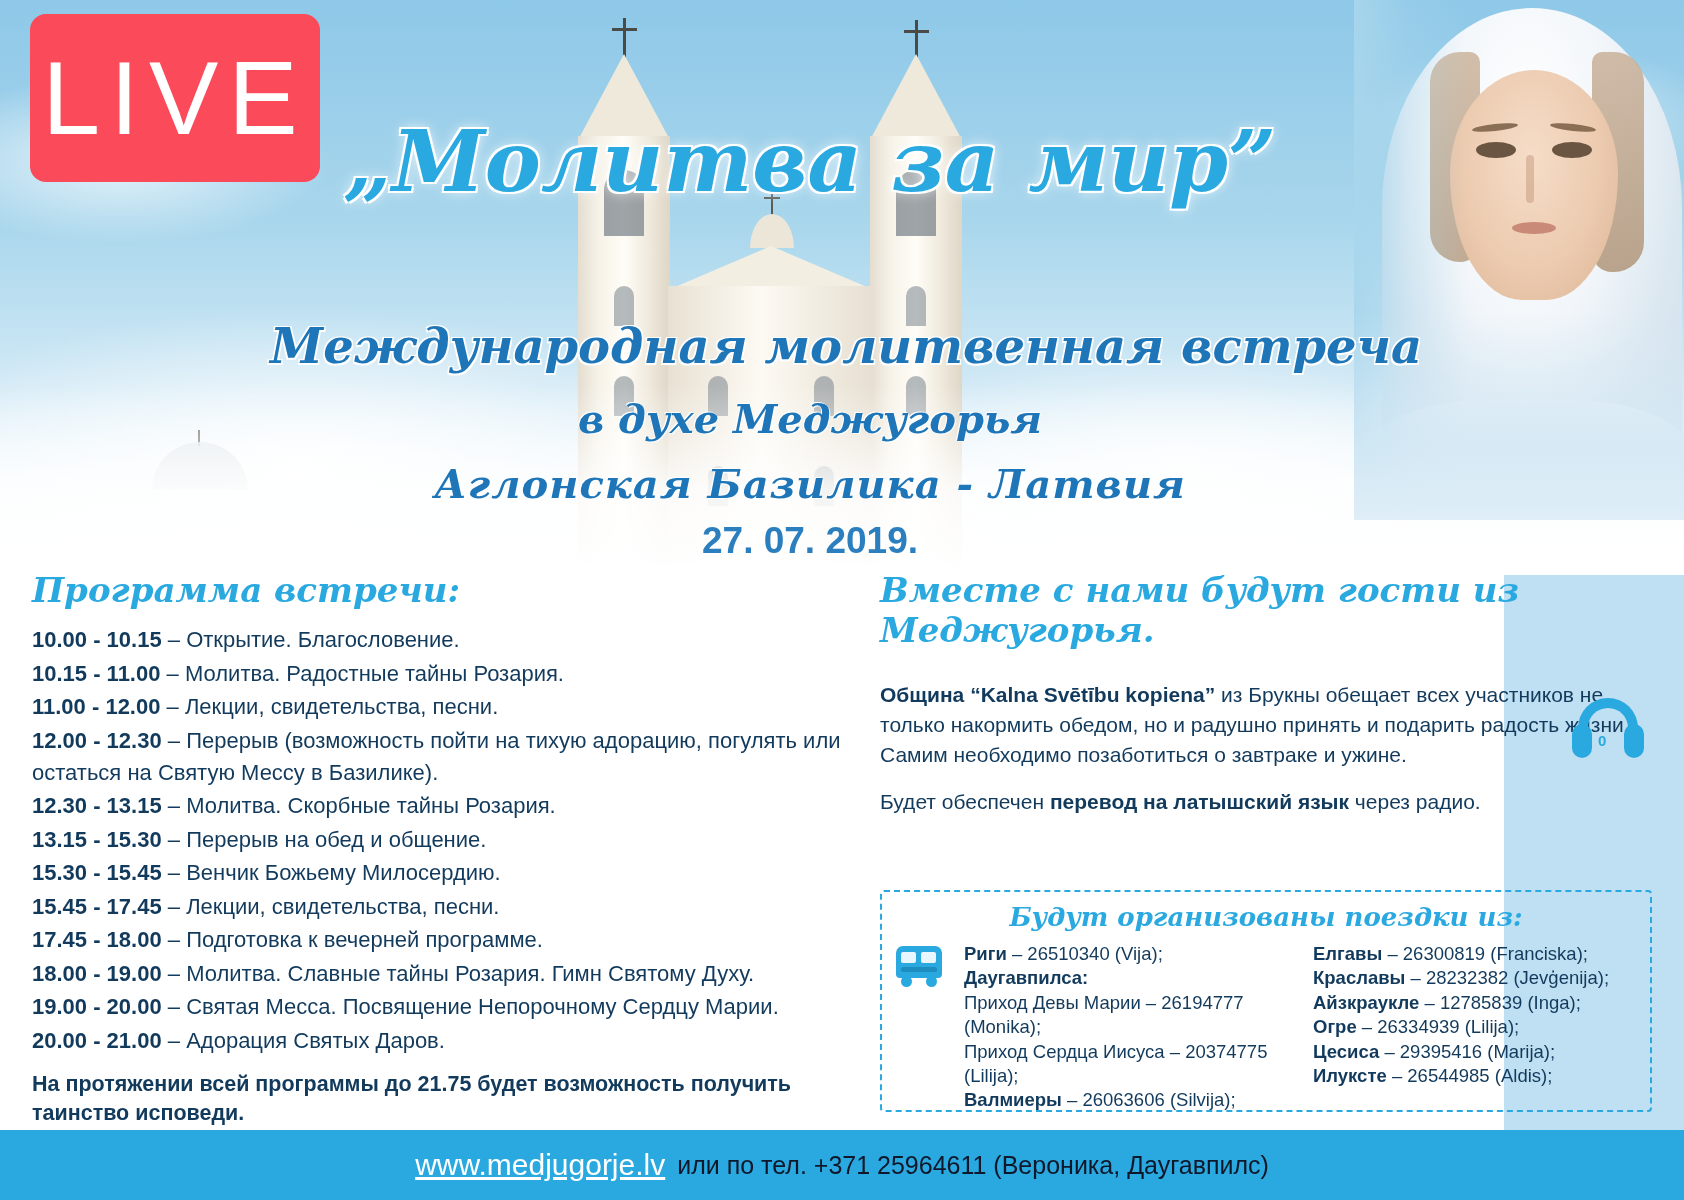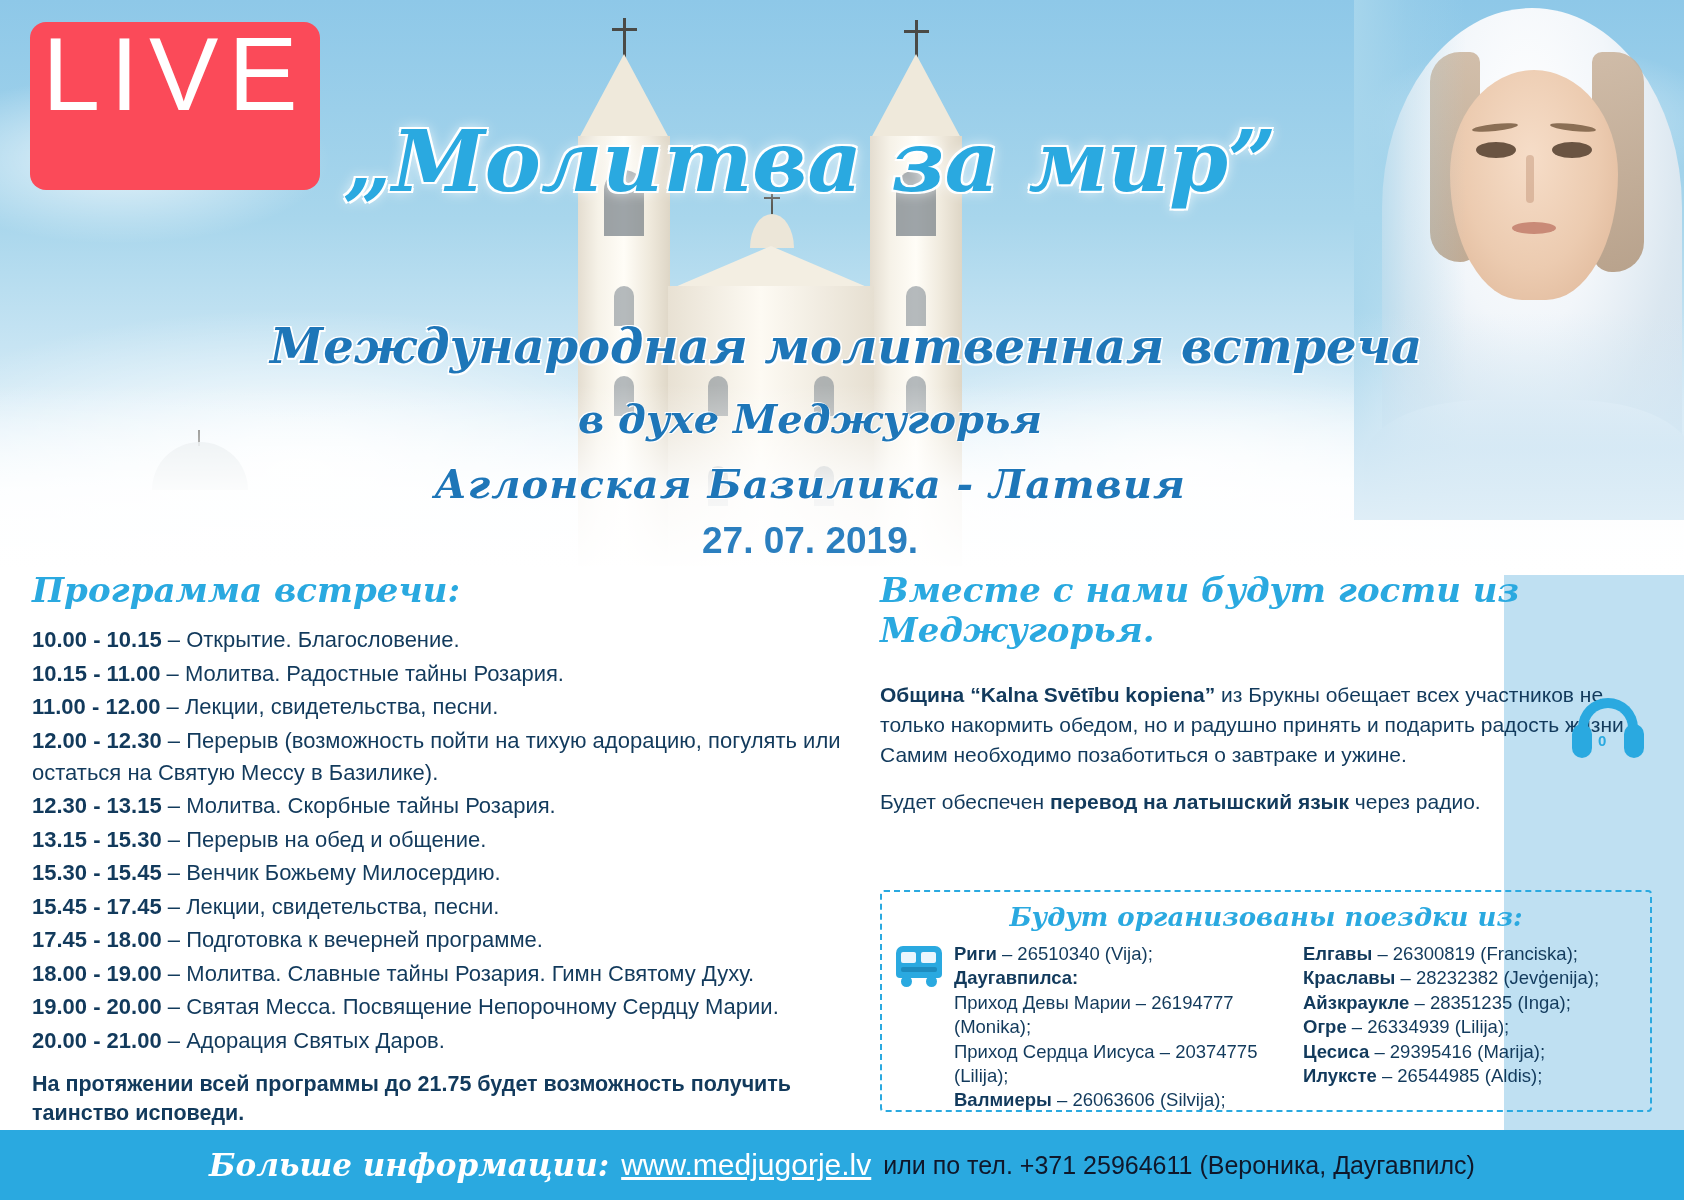--- a/index.html
+++ b/index.html
@@ -54,23 +54,23 @@
   .dome-cross { position: absolute; left: 211px; top: 172px; width: 2px; height: 26px; background: #5a5a55; }
   .dome-cross::before { content: ""; position: absolute; left: -7px; top: 7px; width: 16px; height: 2px; background: #5a5a55; }
   .win { position: absolute; width: 20px; height: 40px; border-radius: 10px 10px 0 0; background: rgba(120,132,140,0.55); }
   .bell { position: absolute; width: 40px; height: 66px; border-radius: 20px 20px 0 0; background: rgba(98,110,120,0.62); }
   .small-dome { position: absolute; left: 170px; top: 430px; width: 120px; height: 60px; }
   .small-dome .cap { position: absolute; left: 12px; top: 12px; width: 96px; height: 48px; border-radius: 50% 50% 0 0 / 100% 100% 0 0; background: #dfe6ea; opacity: .85; }
   .small-dome .c2 { position: absolute; left: 58px; top: 0; width: 2px; height: 16px; background: #6a6a66; }
 
   
   .live-badge {
-    position: absolute; left: 30px; top: 22px; width: 290px; height: 168px;
+    position: absolute; left: 30px; top: 14px; width: 290px; height: 168px;
     background: #fb4a59; border-radius: 16px;
-    display: flex; align-items: flex-start; justify-content: center;
+    display: flex; align-items: center; justify-content: center;
   }
   .live-badge span {
     color: #ffffff; font-size: 104px; letter-spacing: 10px;
     font-family: "Liberation Sans", sans-serif; font-weight: 300;
     line-height: 1;
   }
 
   
   .mary { position: absolute; right: 0; top: 0; width: 330px; height: 500px; }
   .mary .veil {
@@ -175,21 +175,21 @@
   .hp-cup.l { left: 0px; }
   .hp-cup.r { right: 0px; }
   .hp-num { position: absolute; left: 26px; top: 34px; font-size: 15px; color: #2aa9e0; font-weight: bold; }
 
   
   .trips {
     position: absolute; left: 880px; top: 322px; width: 772px; height: 222px;
     border: 2px dashed #2aa9e0; border-radius: 4px; padding: 10px 14px 8px 14px;
   }
   .trips-title { text-align: center; font-family: "DejaVu Serif", serif; font-style: italic; font-weight: bold; color: #2aa9e0; font-size: 26px; margin-bottom: 10px; }
-  .trips-grid { display: flex; gap: 6px; }
+  .trips-grid { display: flex; gap: 16px; }
   .bus-icon { width: 52px; flex: 0 0 52px; padding-top: 4px; }
   .bus { position: relative; width: 46px; height: 40px; }
   .bus .bodyb { position: absolute; left: 0; top: 0; width: 46px; height: 32px; background: #2aa9e0; border-radius: 7px 7px 4px 4px; }
   .bus .winb { position: absolute; background: #eaf6fd; border-radius: 2px; }
   .bus .w1 { left: 5px; top: 6px; width: 15px; height: 11px; }
   .bus .w2 { left: 25px; top: 6px; width: 15px; height: 11px; }
   .bus .w3 { left: 5px; top: 21px; width: 36px; height: 5px; background: #1d8cbf; }
   .bus .wheel { position: absolute; top: 30px; width: 11px; height: 11px; border-radius: 50%; background: #2aa9e0; }
   .bus .wheel.a { left: 5px; }
   .bus .wheel.b { right: 5px; }
@@ -329,28 +329,27 @@
         <div class="trip-col c1">
           <div><b>Риги</b><span> – 26510340 (Vija);</span></div>
           <div><b>Даугавпилса:</b><span></span></div>
           <div><span>Приход Девы Марии – 26194777 (Monika);</span></div>
           <div><span>Приход Сердца Иисуса  – 20374775 (Lilija);</span></div>
           <div><b>Валмиеры</b><span> – 26063606 (Silvija);</span></div>
         </div>
         <div class="trip-col c2">
           <div><b>Елгавы</b><span> – 26300819 (Franciska);</span></div>
           <div><b>Краславы</b><span> – 28232382 (Jevģenija);</span></div>
-          <div><b>Айзкраукле</b><span> – 28351235 (Inga);</span></div>
+          <div><b>Айзкраукле</b><span> – 12785839 (Inga);</span></div>
           <div><b>Огре</b><span> – 26334939 (Lilija);</span></div>
           <div><b>Цесиса</b><span> – 29395416 (Marija);</span></div>
           <div><b>Илуксте</b><span> – 26544985 (Aldis);</span></div>
         </div>
       </div>
     </div>
   </div>
 
   <div class="footer">
-    <span class="more">Больше информации:</span>
     <a class="url" href="#">www.medjugorje.lv</a>
     <span class="tail">или по тел. +371 25964611 (Вероника, Даугавпилс)</span>
   </div>
 
 </div>
 
 </body></html>

